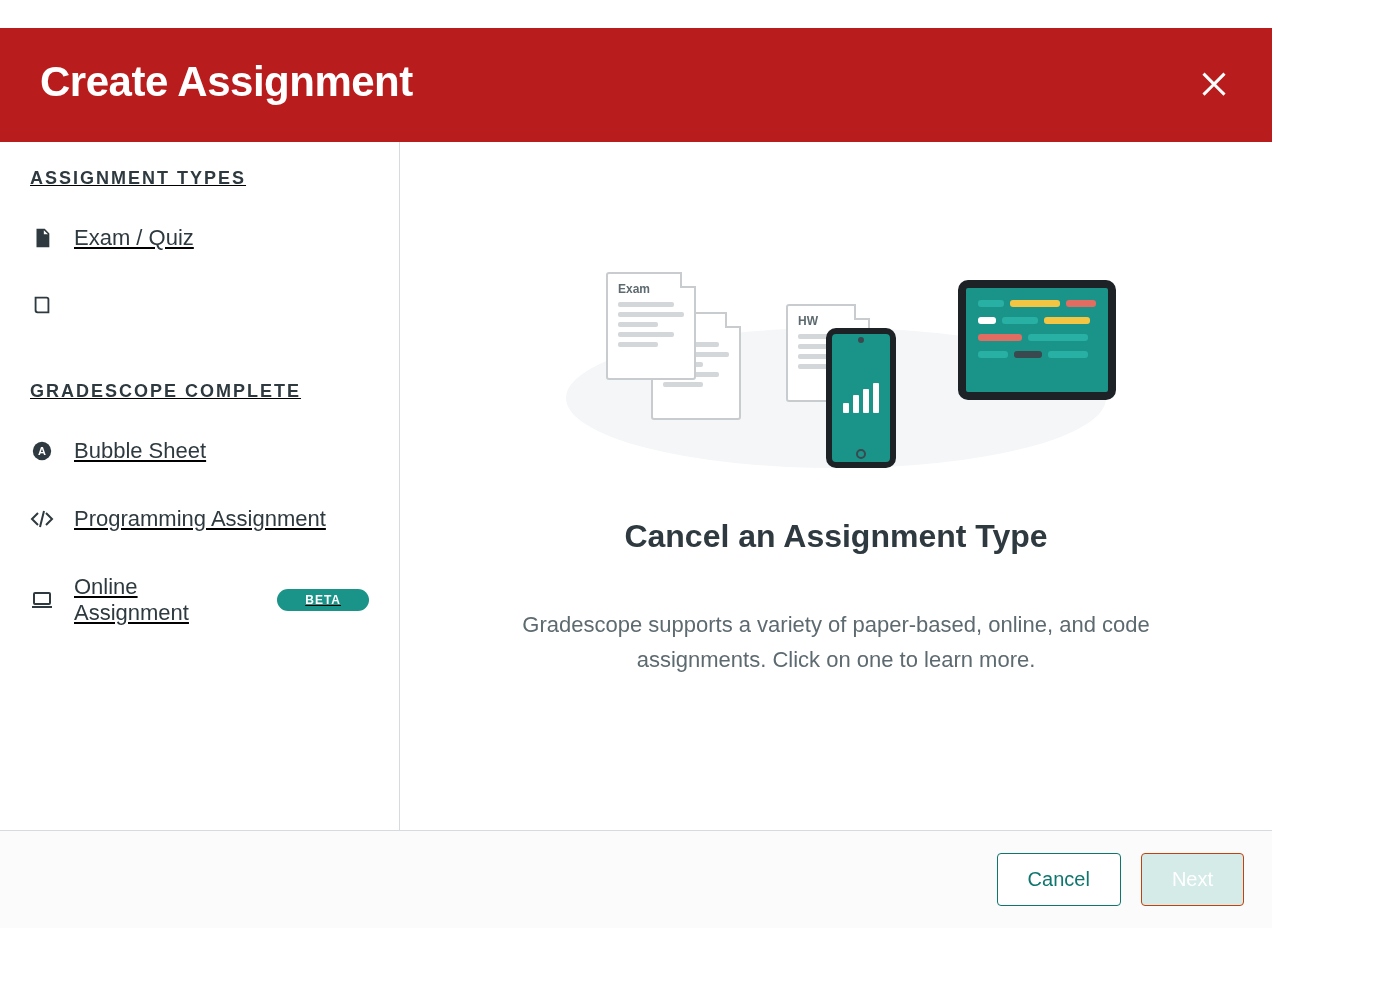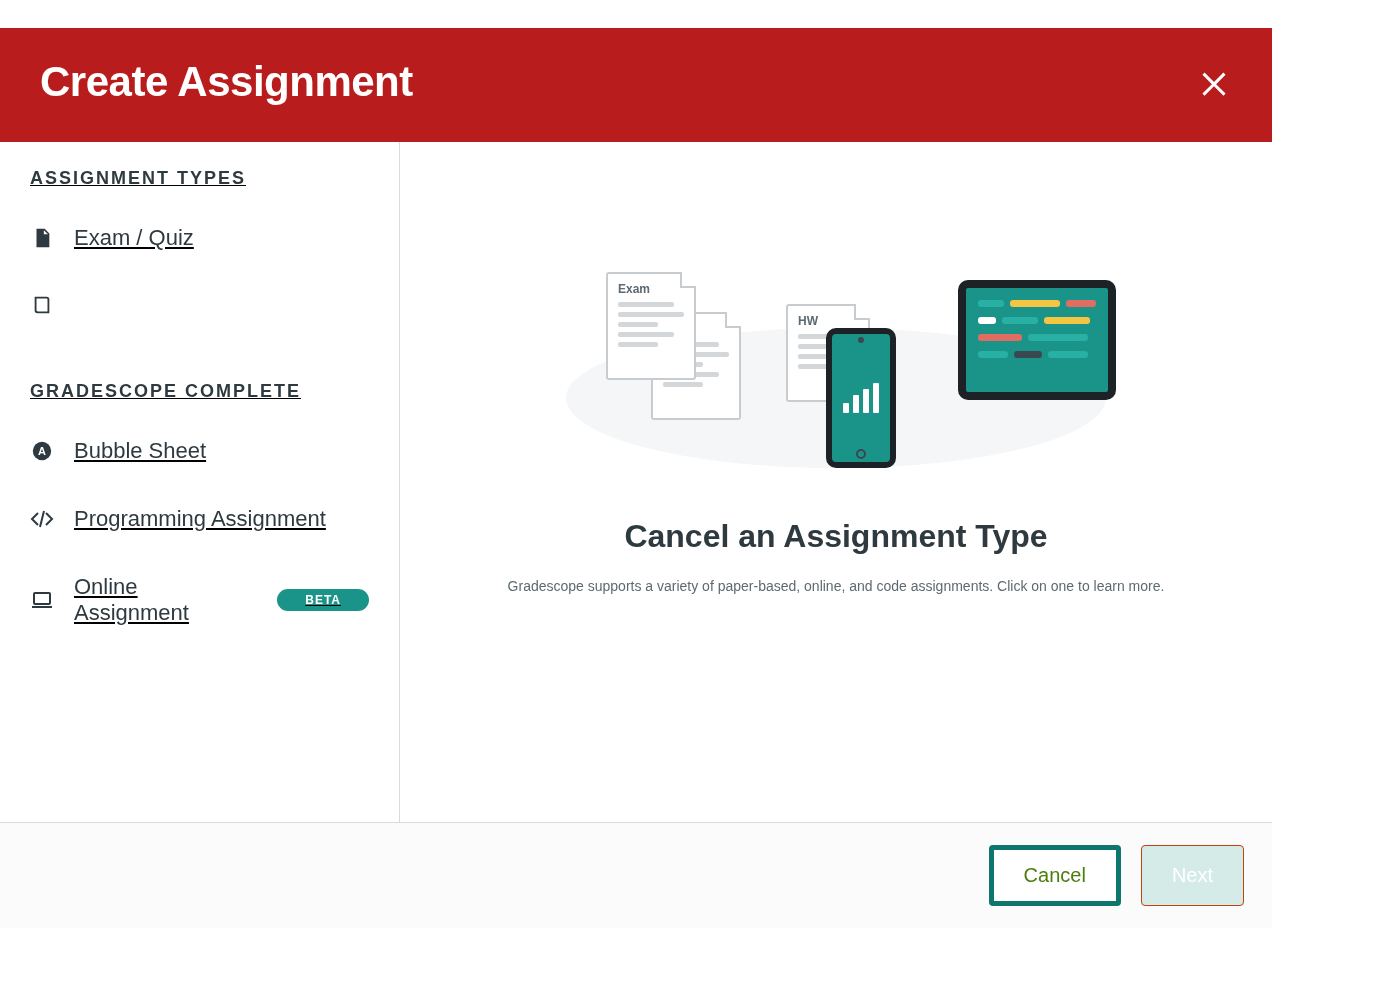--- a/index.html
+++ b/index.html
@@ -161,41 +161,42 @@
   }
   .bars { display:flex; align-items:flex-end; gap:4px; }
   .bars span { width:6px; background:#fff; border-radius:1px;}
   .main h2 {
     font-size: 32px;
     font-weight: 700;
     color: #2e3a3f;
     margin-bottom: 20px;
   }
   .main p {
-    font-size: 14px;
+    font-size: 22px;
     color: #5d6a70;
     text-align: center;
     max-width: 680px;
     line-height: 1.6;
+    margin-top: 32px;
   }
   .footer {
     border-top: 1px solid #d7dbdd;
     padding: 22px 28px;
     display: flex;
     justify-content: flex-end;
     gap: 20px;
     background: #fbfbfb;
   }
   .btn {
     font-size: 20px;
     padding: 14px 30px;
     border-radius: 4px;
-    border: 5px solid #0f766e;
+    border: 1px solid #0f766e;
     background: #fff;
-    color: #4d7c0f;
+    color: #0f766e;
     cursor: pointer;
   }
   .btn-next {
     background: #d5ebe8;
     border: 1px solid #c2410c;
     color: #fff;
   }
 </style>
 </head>
 <body>

